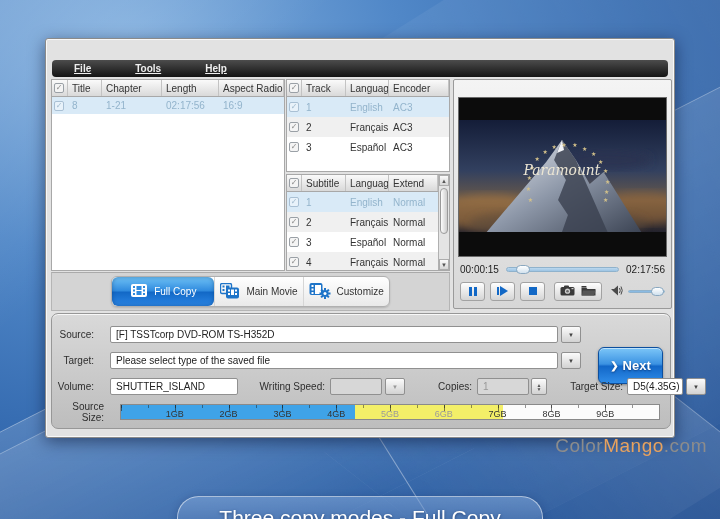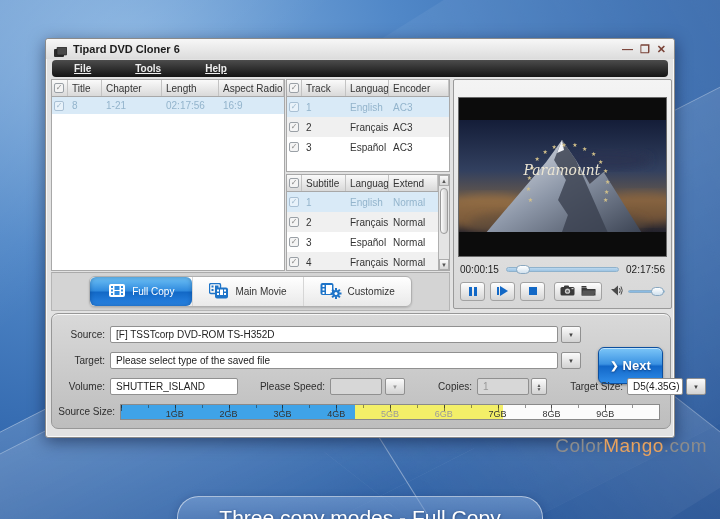--- a/index.html
+++ b/index.html
@@ -62,21 +62,21 @@
     display:flex; align-items:center; justify-content:center; background:linear-gradient(#fbfbfb,#d6d6d6); border:1px solid #adadad; }
   .sb-up{ top:0; } .sb-down{ bottom:0; }
   .sb-thumb{ position:absolute; left:1px; top:13px; width:8px; height:46px; border-radius:4px;
     background:linear-gradient(90deg,#fdfdfd,#cdcdcd); border:1px solid #9a9a9a; }
 
   
   .modes-strip{ position:absolute; left:5px; top:233px; width:399px; height:39px; background:#d4d4d4;
     border:1px solid #b5b5b5; border-top-color:#aaa; display:flex; align-items:center; justify-content:center; }
   .modes-group{ display:flex; height:31px; background:linear-gradient(#ffffff,#e9e9e9);
     border:1px solid #b0b0b0; border-radius:6px; overflow:hidden; box-shadow:0 1px 2px rgba(0,0,0,.15); }
-  .mode-btn{ display:flex; align-items:center; gap:6px; padding:0 16px; font-size:10px; color:#333; cursor:default; }
+  .mode-btn{ display:flex; align-items:center; gap:6px; padding:0 5px; font-size:10px; color:#333; cursor:default; }
   .mode-btn + .mode-btn{ border-left:1px solid #d6d6d6; }
   .mode-btn.selected{ background:linear-gradient(#6fc2f6 0%, #2f8ade 48%, #1268c6 52%, #2a85e4 100%);
     color:#fff; border-radius:6px; border-left:none; box-shadow:inset 0 0 4px rgba(0,40,90,.4); padding:0 18px; }
 
   
   .preview{ position:absolute; left:407px; top:40px; width:219px; height:230px;
     background:linear-gradient(#f4f4f4,#d7d7d7); border:1px solid #9a9a9a; border-radius:2px; }
   .preview-label{ font-size:10px; color:#333; padding:2px 6px; }
   .video{ position:absolute; left:4px; top:17px; width:209px; height:160px; background:#101010; border:1px solid #6a6a6a; }
   .letterbox-top{ position:absolute; left:0; top:0; width:100%; height:22px; background:#0c0c0c; }
@@ -100,21 +100,21 @@
   .vol-wrap{ display:flex; align-items:center; gap:4px; margin-left:4px; flex:1; }
   .vol-track{ flex:1; height:3px; background:linear-gradient(#9cc6e8,#78aede); border:1px solid #8fb2cc; border-radius:2px; position:relative; }
   .vol-thumb{ position:absolute; right:0; top:-4px; width:13px; height:9px; border-radius:5px;
     background:linear-gradient(#ffffff,#cfe0ee); border:1px solid #8aa8c0; }
 
   
   .bottom-panel{ position:absolute; left:5px; top:274px; width:620px; height:116px; border-radius:7px;
     background:linear-gradient(#d9d9d9,#bdbdbd); border:1px solid #979797; box-shadow:inset 0 1px 0 rgba(255,255,255,.8); }
   .form-row{ position:absolute; left:0; display:flex; align-items:center; height:17px; font-size:10px; color:#2e2e2e; }
   .row-source{ top:12px; } .row-target{ top:38px; } .row-volume{ top:64px; } .row-size{ top:89px; }
-  .flabel{ width:58px; text-align:right; padding-right:5px; }
+  .flabel{ width:58px; text-align:right; padding-right:16px; }
   .combo{ height:17px; background:#fff; border:1px solid #909090; border-radius:2px; display:flex; align-items:center;
     padding-left:5px; font-size:10px; color:#222; white-space:nowrap; overflow:hidden; }
   .combo.wide{ width:448px; }
   .arrow-btn{ width:20px; height:17px; margin-left:3px; border:1px solid #909090; border-radius:2px;
     background:linear-gradient(#fbfbfb,#d2d2d2); display:flex; align-items:center; justify-content:center;
     font-size:6px; color:#444; }
   .combo.disabled{ background:#d7d7d7; color:#999; }
   .text-input{ height:17px; width:128px; background:#fff; border:1px solid #909090; border-radius:2px;
     display:flex; align-items:center; padding-left:5px; font-size:10px; color:#222; }
   .spinner{ width:16px; height:17px; margin-left:2px; border:1px solid #909090; border-radius:2px;
@@ -153,32 +153,20 @@
 
 <div class="desktop">
   <div class="streak s1"></div>
   <div class="streak s2"></div>
   <div class="streak s3"></div>
   <div class="streak s4"></div>
   <div class="streak s5"></div>
 
   <div class="window">
 
-    <div class="titlebar">
-      <span class="app-icon">
-        <svg width="13" height="11" viewBox="0 0 13 11">
-            <rect x="0" y="2" width="10" height="8" rx="1" fill="#2b2b2b"></rect>
-            <rect x="3" y="0" width="10" height="8" rx="1" fill="#4a4a4a" stroke="#1a1a1a" stroke-width="0.6"></rect>
-          </svg>
-      </span>
-      <span class="win-title">Tipard DVD Cloner 6</span>
-      <span class="win-btn">—</span>
-      <span class="win-btn">❒</span>
-      <span class="win-btn">✕</span>
-    </div>
 
     <div class="menubar">
       <span class="menu-item">File</span>
       <span class="menu-item">Tools</span>
       <span class="menu-item">Help</span>
     </div>
 
     <div class="tbl tbl-left">
       <div class="thead">
         <span class="cell c0">
@@ -468,21 +456,21 @@
         <span class="combo wide">Please select type of the saved file</span>
         <span class="arrow-btn">▼</span>
       </div>
       <div class="next-btn">
         <span class="next-chevron">❯</span>
         <span>Next</span>
       </div>
       <div class="form-row row-volume">
         <span class="flabel">Volume:</span>
         <span class="text-input">SHUTTER_ISLAND</span>
-        <span style="width:92px; text-align:right; padding-right:5px;">Please Speed:</span>
+        <span style="width:92px; text-align:right; padding-right:5px;">Writing Speed:</span>
         <span class="combo disabled" style="width:52px;"></span>
         <span class="arrow-btn" style="color:#999;">▼</span>
         <span style="width:72px; text-align:right; padding-right:5px;">Copies:</span>
         <span class="combo disabled" style="width:52px;">1</span>
         <span class="spinner">
             <i>▲</i>
             <i>▼</i>
           </span>
         <span style="width:80px; text-align:right; padding-right:4px;">Target Size:</span>
         <span class="combo" style="width:56px;">D5(4.35G)</span>

